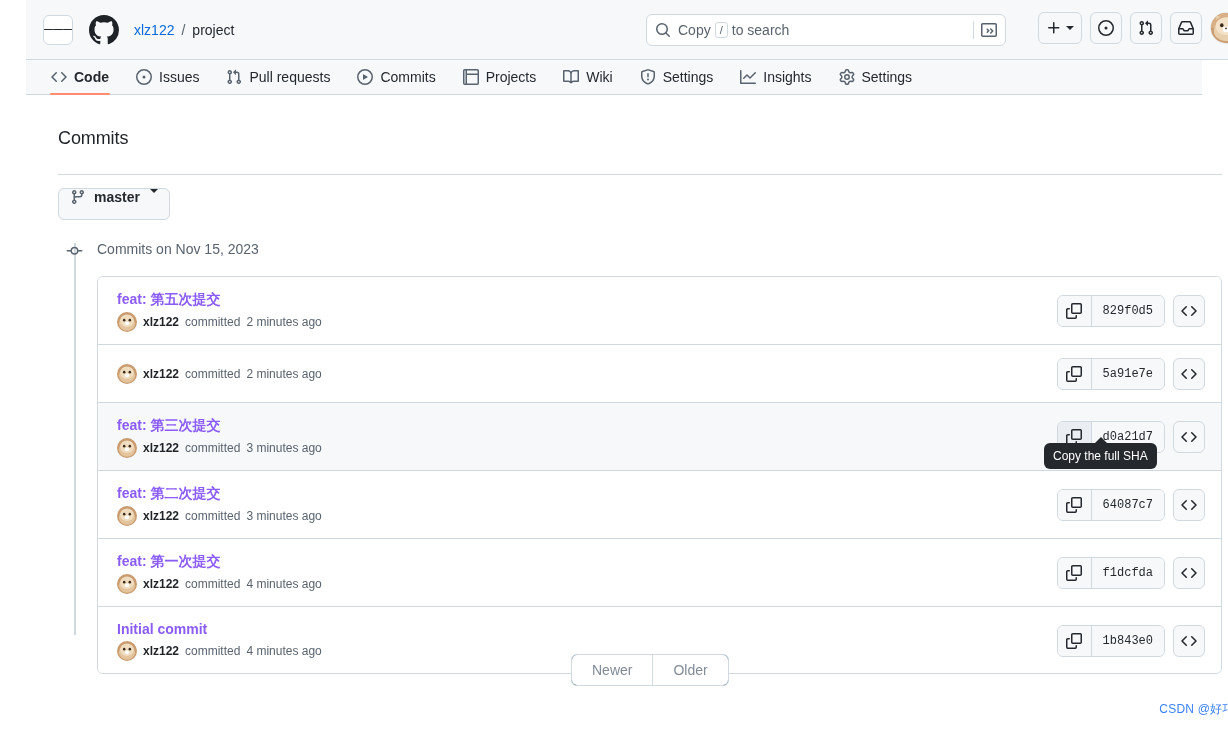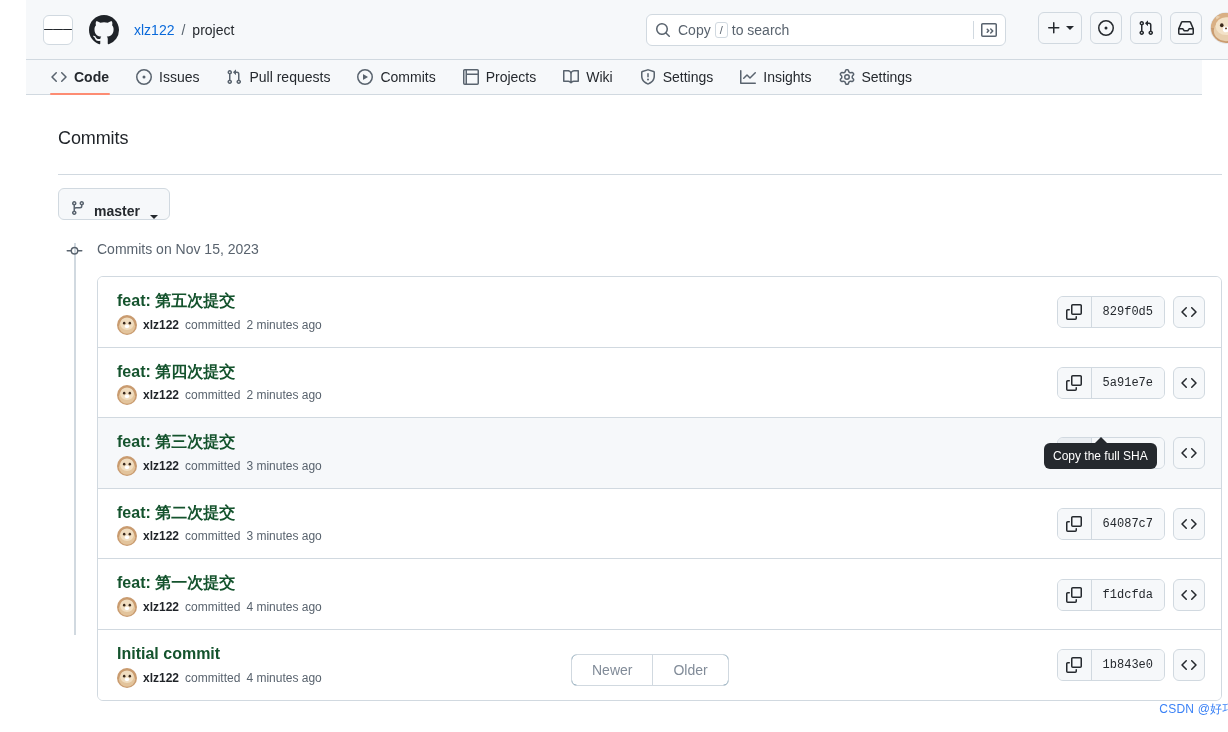--- a/index.html
+++ b/index.html
@@ -82,21 +82,21 @@
   
   .main { position:absolute; top:96px; left:0; width:1228px; }
   .title {
     position:absolute; left:32px; top:32px; font-size:18px; font-weight:400;
     color:#1f2328; letter-spacing:-0.1px;
   }
   .title-rule { position:absolute; left:32px; top:78px; width:1164px; height:1px; background:#d1d9e0; }
 
   .branch-btn {
     position:absolute; left:32px; top:92px; height:32px; border:1px solid #d1d9e0;
-    border-radius:6px; background:#f6f8fa; display:flex; align-items:flex-end;
+    border-radius:6px; background:#f6f8fa; display:flex; align-items:flex-start;
     gap:8px; padding:0 11px; cursor:pointer; font-size:14px; color:#25292e; font-weight:600;
   }
   .branch-btn .bcaret { width:0;height:0;border-left:4px solid transparent;border-right:4px solid transparent;border-top:4px solid #25292e; margin-left:2px; }
 
   
   .timeline-line {
     position:absolute; left:48px; top:243px; width:2px; height:392px; background:#d1d9e0;
   }
   .timeline-node {
     position:absolute; left:40px; top:243px; width:17px; height:16px;
@@ -112,21 +112,21 @@
     border:1px solid #d1d9e0; border-radius:6px; background:#fff; overflow:hidden;
   }
   .commit-row {
     display:flex; align-items:center; justify-content:space-between;
     padding:13px 16px 12px 19px; border-bottom:1px solid #d1d9e0; min-height:58px;
     background:#ffffff;
   }
   .commit-row:last-child { border-bottom:none; }
   .commit-row.hovered { background:#f6f8fa; }
   .c-left { display:flex; flex-direction:column; gap:3px; }
-  .c-msg { font-size:16px; font-weight:600; color:#14532d; line-height:1.35; cursor:pointer; }
+  .c-msg { font-size:14px; font-weight:600; color:#8b5cf6; line-height:1.35; cursor:pointer; }
   .c-meta { display:flex; align-items:center; gap:6px; font-size:12px; color:#59636e; }
   .c-avatar { width:20px; height:20px; border-radius:50%; overflow:hidden; flex:0 0 auto; }
   .c-author { font-weight:600; color:#1f2328; cursor:pointer; }
 
   .c-right { display:flex; align-items:flex-end; gap:8px; position:relative; }
   .sha-group { display:flex; align-items:stretch; border:1px solid #d1d9e0; border-radius:6px; overflow:hidden; background:#f6f8fa; }
   .copy-btn {
     width:34px; display:flex; align-items:center; justify-content:center;
     background:#f6f8fa; cursor:pointer; color:#25292e; border-right:1px solid #d1d9e0;
     height:30px;
@@ -388,21 +388,20 @@
         <div class="browse-btn">
           <svg width="16" height="16" viewBox="0 0 16 16" fill="currentColor">
               <path d="m11.28 3.22 4.25 4.25a.75.75 0 0 1 0 1.06l-4.25 4.25a.749.749 0 0 1-1.275-.326.749.749 0 0 1 .215-.734L13.94 8l-3.72-3.72a.749.749 0 0 1 .326-1.275.749.749 0 0 1 .734.215Zm-6.56 0a.751.751 0 0 1 1.042.018.751.751 0 0 1 .018 1.042L2.06 8l3.72 3.72a.749.749 0 0 1-.326 1.275.749.749 0 0 1-.734-.215L.47 8.53a.75.75 0 0 1 0-1.06Z"></path>
             </svg>
         </div>
       </div>
     </div>
 
     <div class="commit-row">
       <div class="c-left">
-        <div class="c-msg">feat: 第四次提交</div>
         <div class="c-meta">
           <span class="c-avatar">
             <svg class="av-art" viewBox="0 0 32 32" aria-hidden="true">
                 <rect width="32" height="32" fill="#c99b6f"></rect>
                 <ellipse cx="16" cy="18" rx="13" ry="12" fill="#e3c49c"></ellipse>
                 <ellipse cx="16" cy="14" rx="11" ry="10" fill="#f0ddc0"></ellipse>
                 <ellipse cx="11.5" cy="13" rx="2" ry="2.3" fill="#3b2a1c"></ellipse>
                 <ellipse cx="20.5" cy="13" rx="2" ry="2.3" fill="#3b2a1c"></ellipse>
                 <ellipse cx="16" cy="18" rx="3.4" ry="3" fill="#fff"></ellipse>
               </svg>

